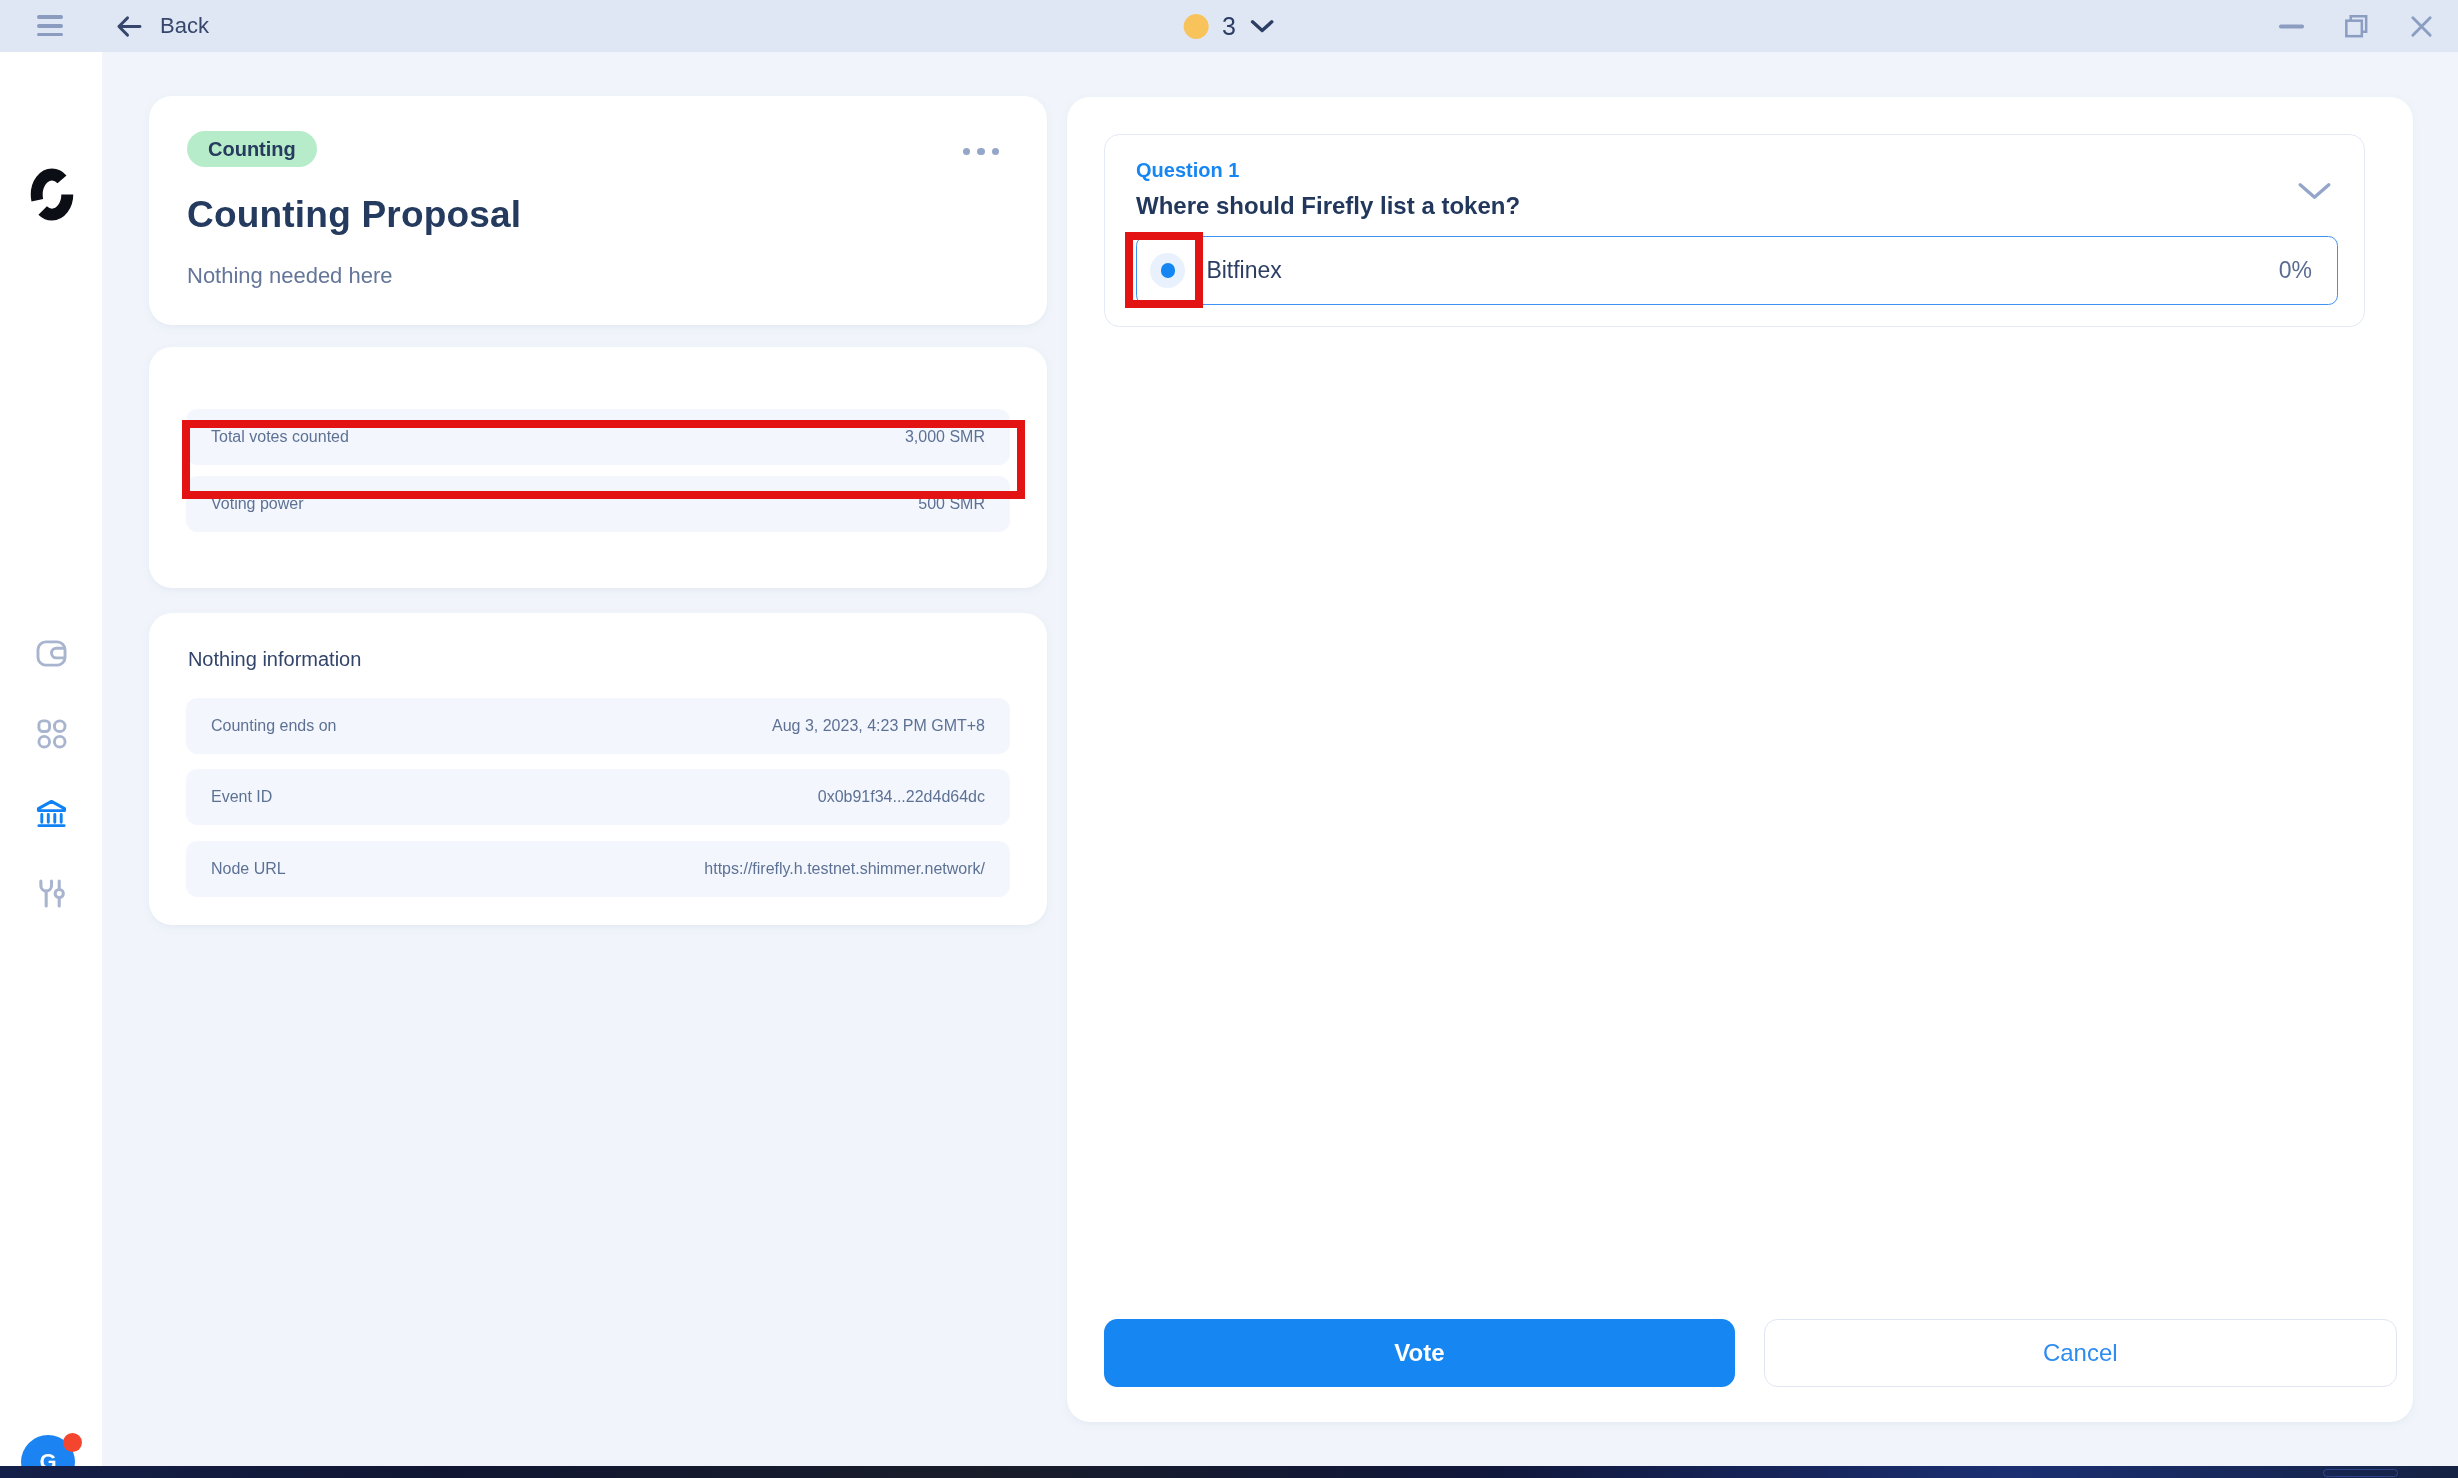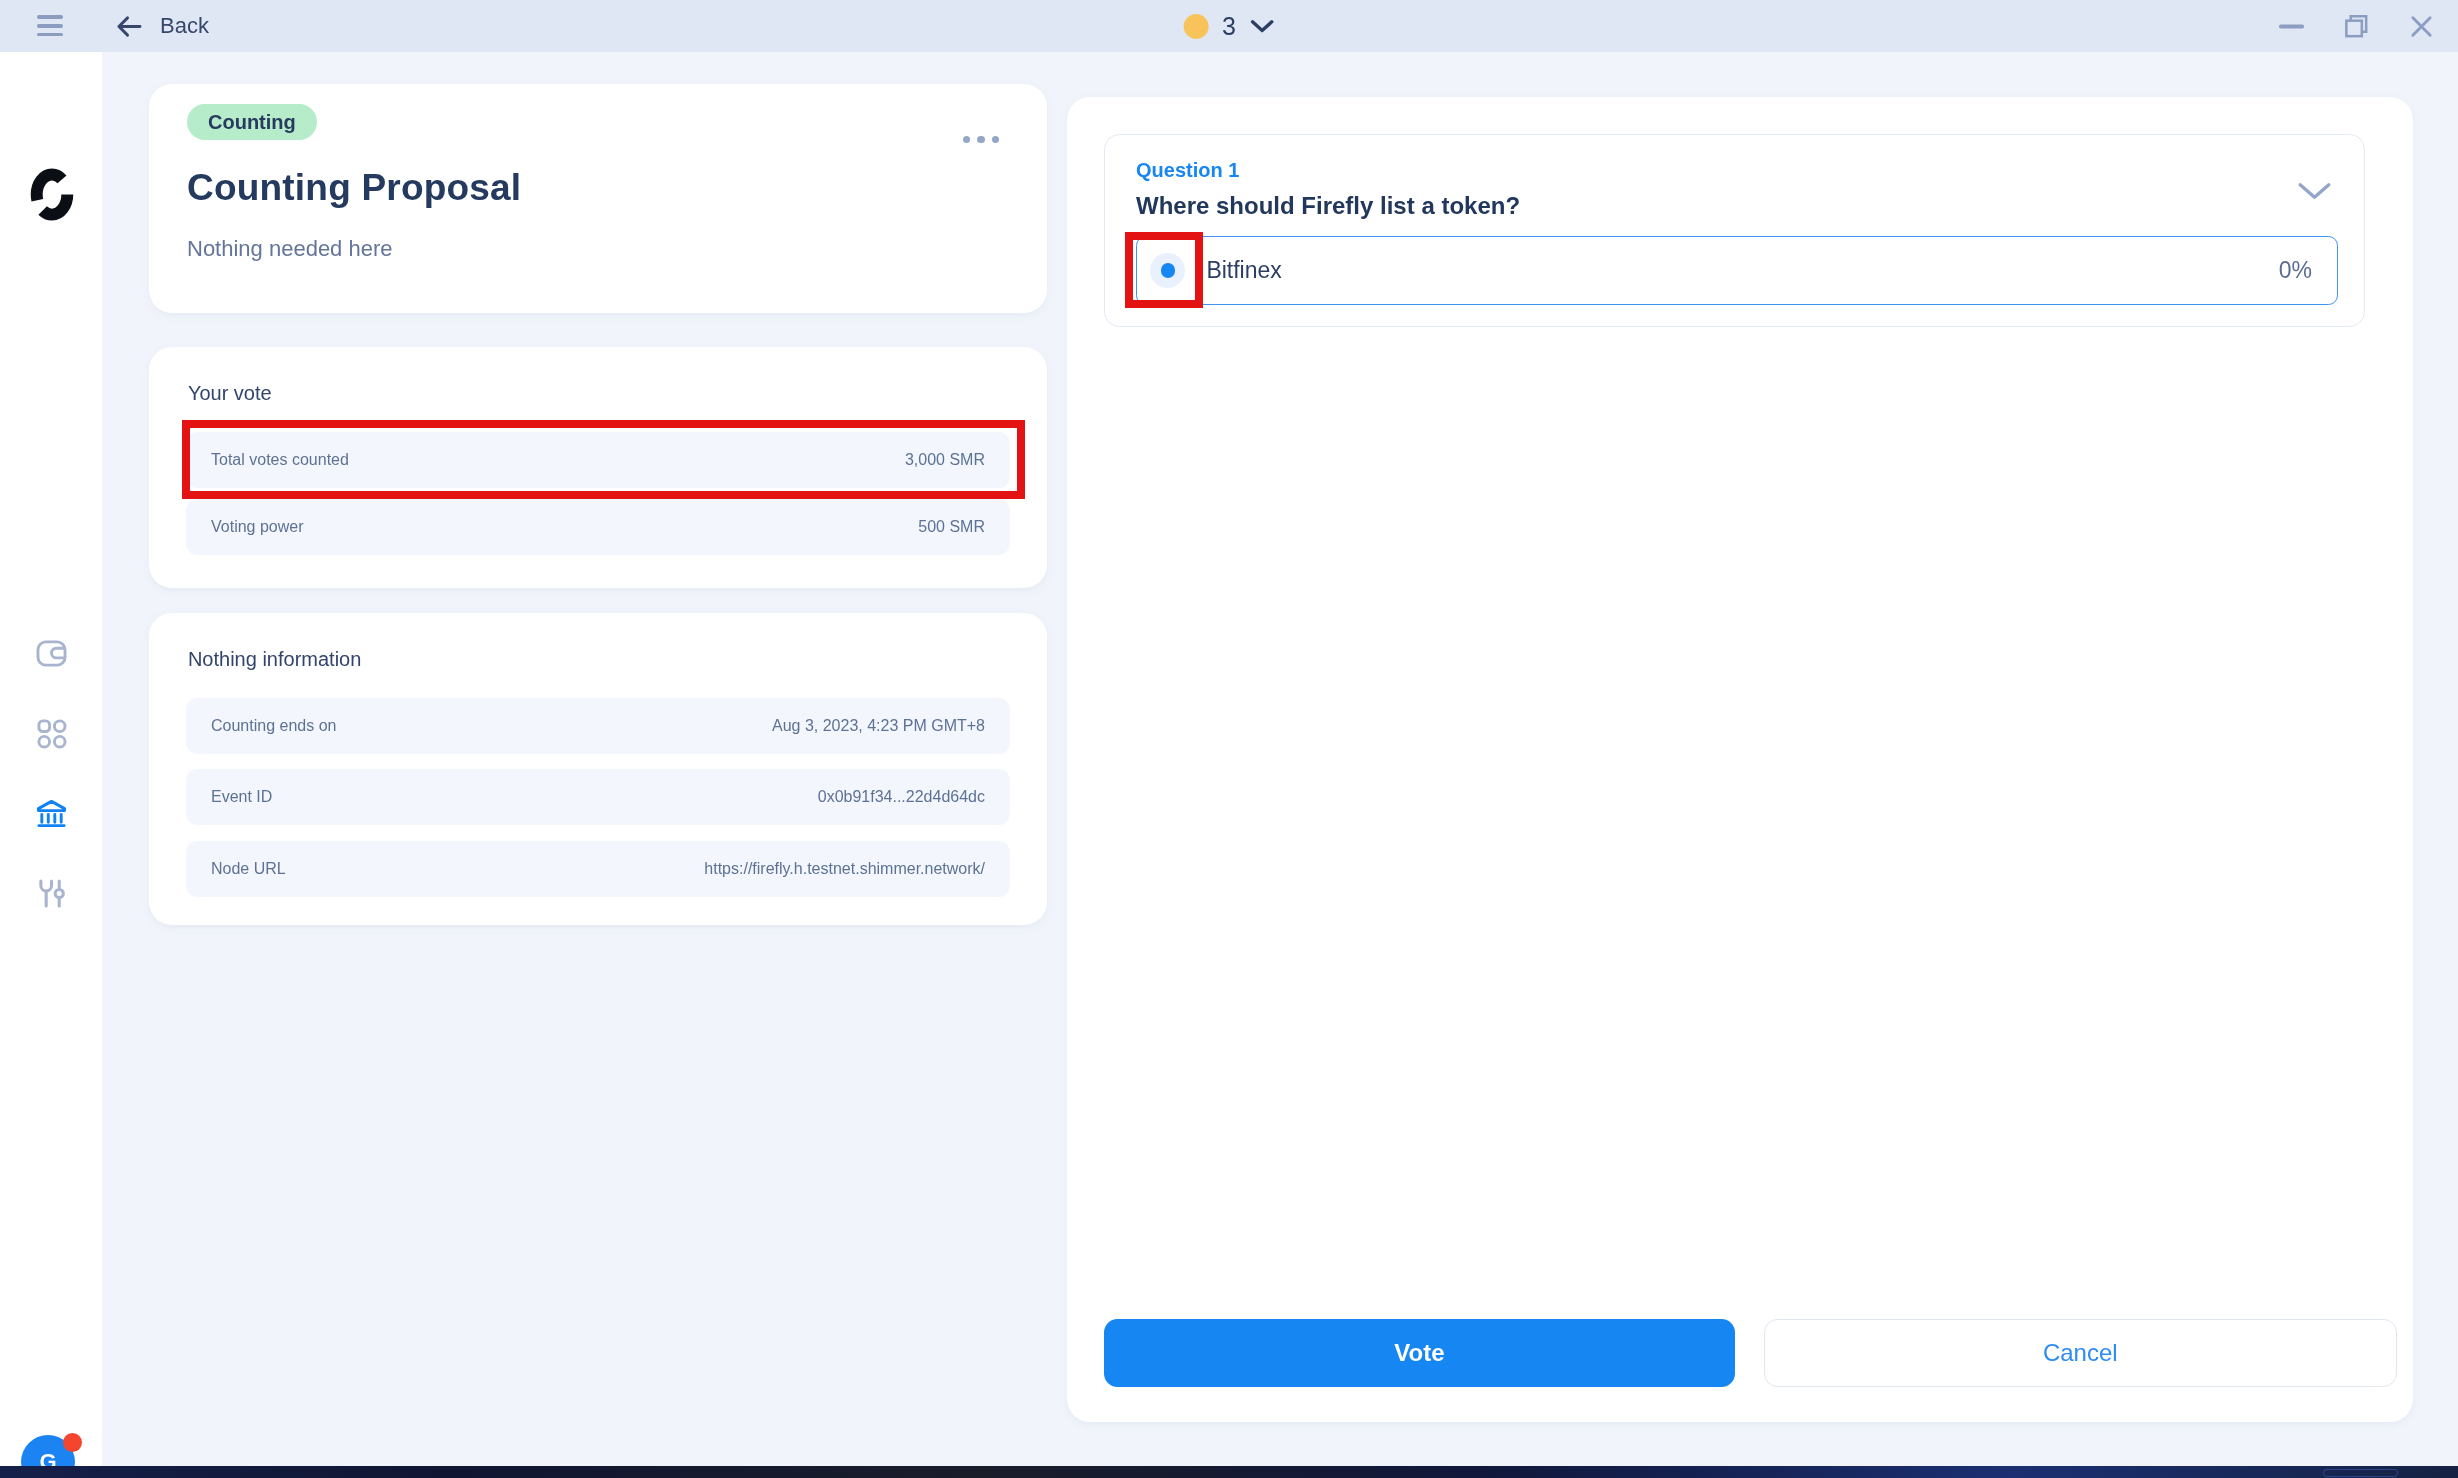--- a/index.html
+++ b/index.html
@@ -22,21 +22,21 @@
   .sidebar { position:absolute; left:0; top:52px; width:102px; height:1414px; background:#ffffff; }
   .logo { position:absolute; left:29px; top:111px; width:46px; height:65px; }
   .nav-item { position:absolute; left:0; width:102px; height:54px; display:flex; align-items:center; justify-content:center; cursor:pointer; }
   .avatar { position:absolute; left:21px; top:1383px; width:54px; height:54px; border-radius:50%; background:#1b84f2; color:#fff; font-size:22px; font-weight:bold; display:flex; align-items:center; justify-content:center; cursor:pointer; }
   .avatar-dot { position:absolute; left:63px; top:1381px; width:19px; height:19px; border-radius:50%; background:#f4452e; }
 
   
   .card { position:absolute; background:#ffffff; border-radius:23px; box-shadow:0 2.9px 9.6px rgba(28,49,94,.05); }
 
   
-  .card-proposal { left:149px; top:84px; width:898px; height:229px; padding:20px 44px 0 38px; }
+  .card-proposal { left:149px; top:96px; width:898px; height:229px; padding:35px 44px 0 38px; }
   .badge { display:inline-block; background:#b7ecca; color:#263b5e; font-size:20px; font-weight:bold; padding:6.7px 21px; border-radius:18px; }
   .card-proposal h1 { margin-top:27px; font-size:37px; font-weight:bold; color:#243a5e; letter-spacing:0.2px; }
   .card-proposal .desc { margin-top:27px; font-size:22px; color:#64759a; }
   .menu-dots { position:absolute; right:44px; top:48px; display:flex; gap:6.7px; cursor:pointer; padding:3.8px; }
   .menu-dots i { width:7.7px; height:7.7px; border-radius:50%; background:#95a7c8; }
 
   
   .card-votes { left:149px; top:347px; width:898px; height:241px; padding:35px 37px 0 37px; }
   .card-info  { left:149px; top:613px; width:898px; height:312px; padding:35px 37px 0 37px; }
   .card-label { font-size:20px; color:#32446b; padding-left:1.9px; }
@@ -182,21 +182,20 @@
   <div class="menu-dots">
       <i></i>
       <i></i>
       <i></i>
     </div>
   <h1>Counting Proposal</h1>
   <div class="desc">Nothing needed here</div>
 </div>
 
 <div class="card card-votes">
-  <div class="card-label">Your vote</div>
   <div class="rows">
     <div class="info-row">
       <span>Total votes counted</span>
       <span>3,000 SMR</span>
     </div>
     <div class="info-row">
       <span>Voting power</span>
       <span>500 SMR</span>
     </div>
   </div>

